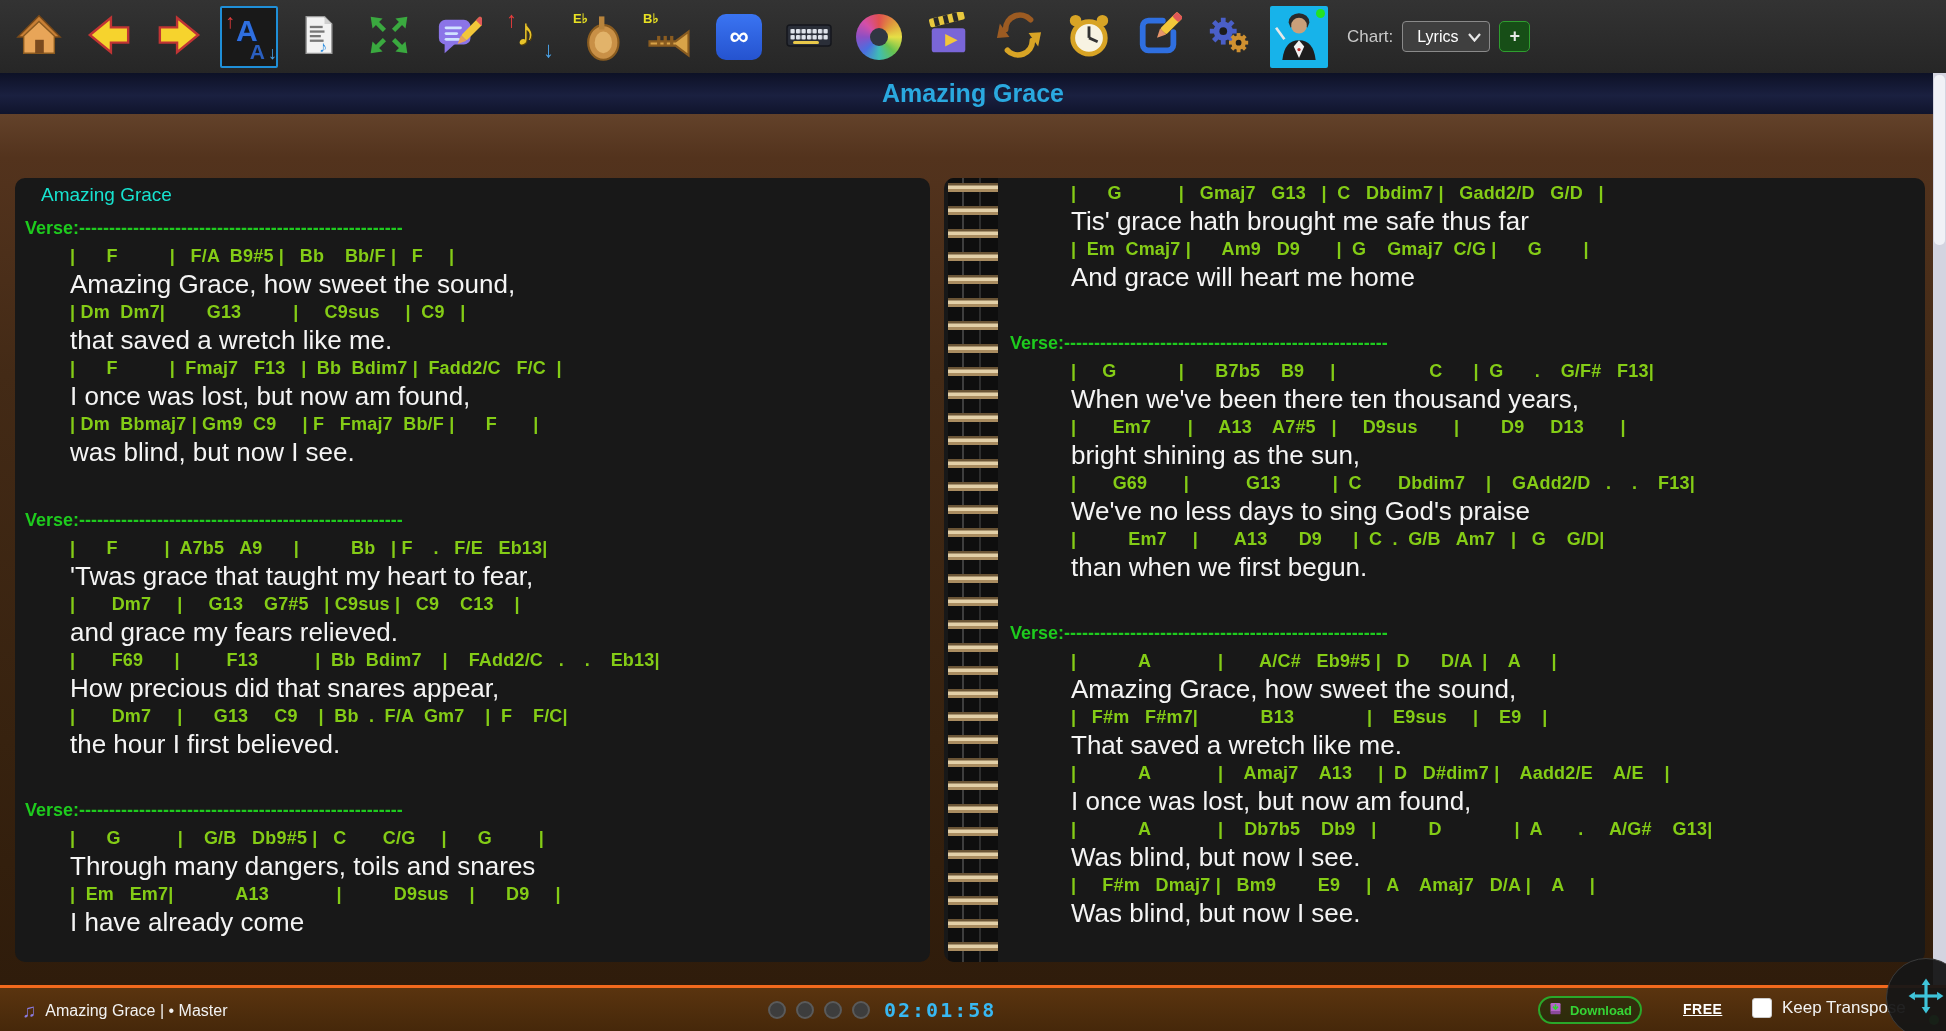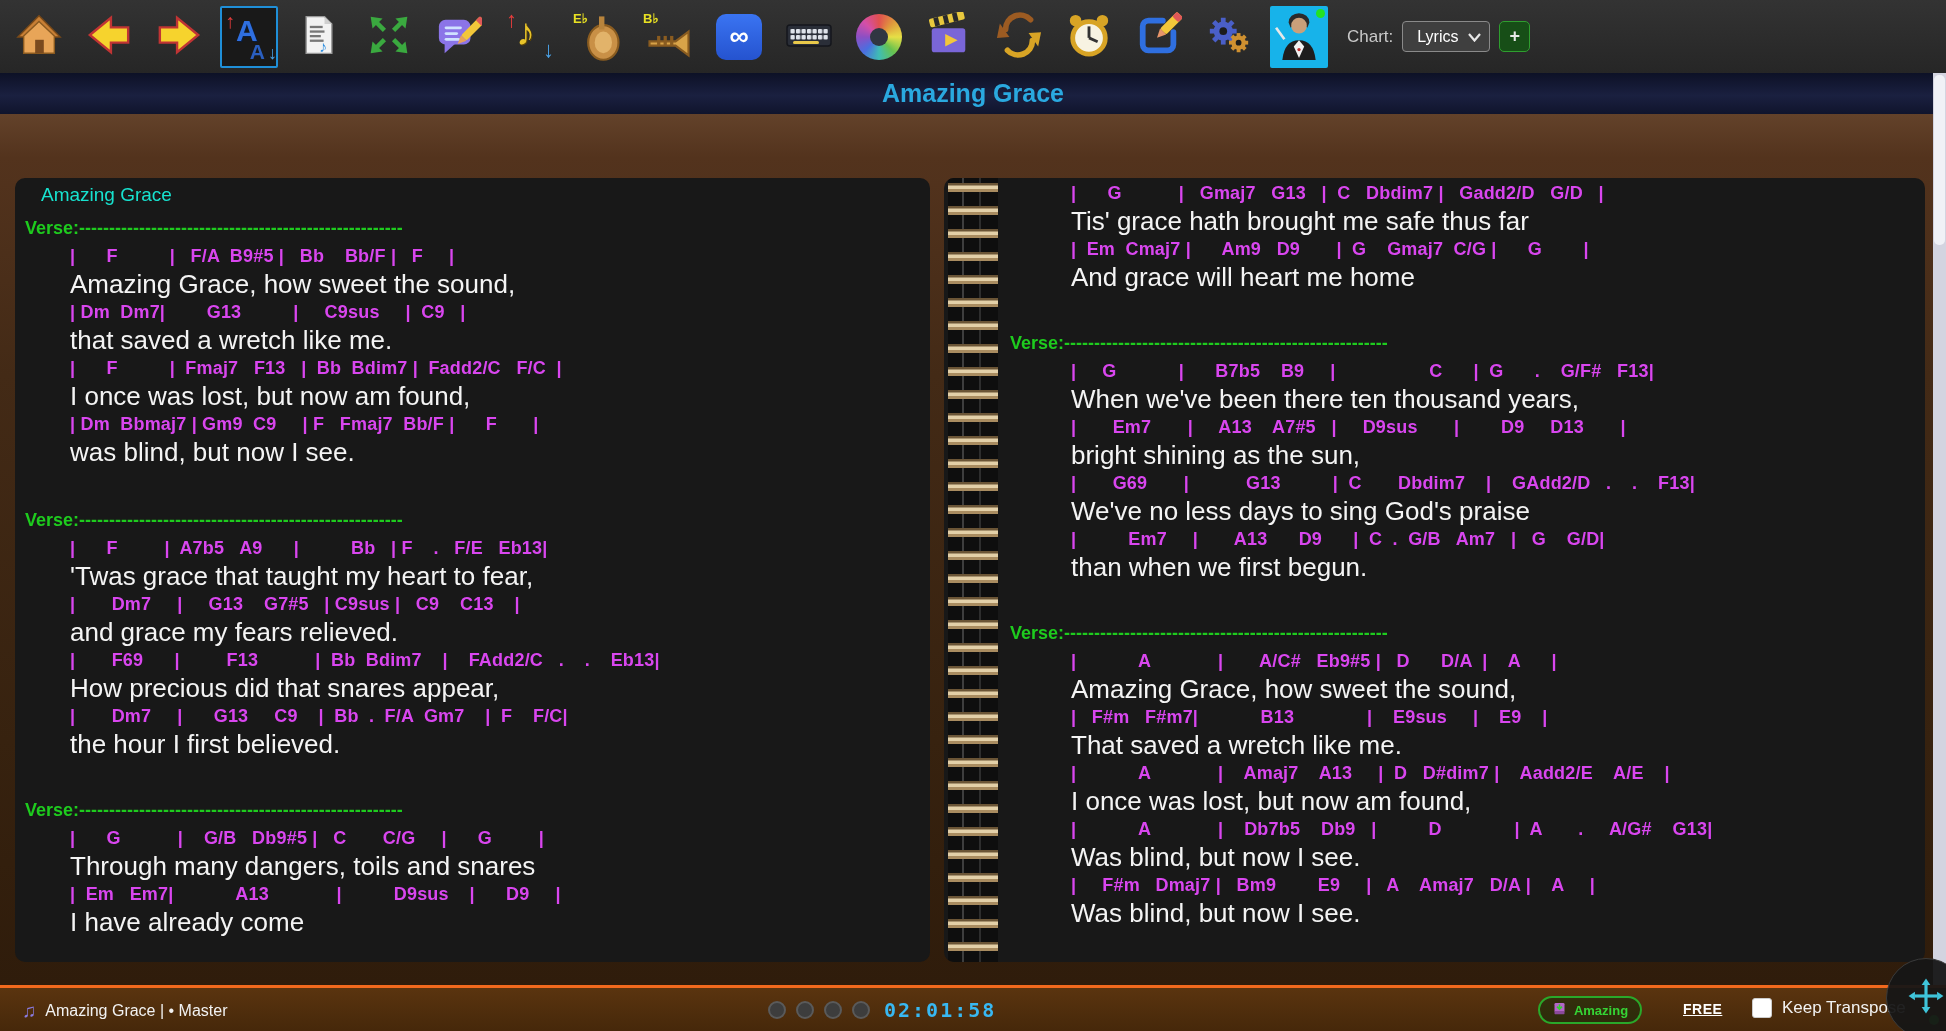--- a/index.html
+++ b/index.html
@@ -63,21 +63,21 @@
   .spiral { position:absolute; left:4px; top:0; width:50px; height:100%;
             background-color:#0e0e0e;
             background-image:
               repeating-linear-gradient(180deg, rgba(0,0,0,0) 0 5px, #6b5536 5px 7px, #e3d0a8 8px 11px, #a98c60 11px 14px, rgba(0,0,0,0) 14px 23px),
               linear-gradient(90deg, transparent 14px, rgba(255,255,255,.20) 14px, rgba(255,255,255,.20) 16px, transparent 16px, transparent 31px, rgba(255,255,255,.13) 31px, rgba(255,255,255,.13) 33px, transparent 33px); }
   .right-content { position:absolute; left:66px; top:1px; right:8px; }
 
   .song-title { color:#17e2cf; font-size:19px; line-height:28px; padding-left:16px; white-space:pre; }
   .verse-header { color:#1ecb1e; font-size:18px; font-weight:600; line-height:28px; white-space:pre; }
   .line { line-height:28px; white-space:pre; }
-  .chord { color:#d946ef; font-size:18px; font-weight:600; letter-spacing:.2px; padding-left:45px; }
+  .chord { color:#84cc16; font-size:18px; font-weight:600; letter-spacing:.2px; padding-left:45px; }
   .lyric { color:#f4f4f4; font-size:26px; padding-left:45px; }
   .right-content .chord, .right-content .lyric { padding-left:61px; }
   .vsec { margin-top:38px; }
   .vsec.first-left { margin-top:5px; }
   .vsec.first-right { margin-top:0; }
   .vsec.m40 { margin-top:40px; }
 
   
   .scrollbar { position:absolute; right:0; top:73px; width:13px; height:912px; background:#d3d4e0; }
   .scroll-thumb { position:absolute; top:2px; left:1px; width:11px; height:170px; border-radius:5px;
@@ -460,21 +460,21 @@
   <span class="timer">02:01:58</span>
 
   <button class="download-btn">
     <span>
       <svg viewBox="0 0 24 24" width="15" height="15">
         <rect x="4" y="3" width="16" height="15" rx="2" fill="#b565c8"></rect>
         <path d="M12 5 v7 M8 9 l4 4 4 -4" stroke="#2fd32f" stroke-width="2.5" fill="none"></path>
         <rect x="4" y="16" width="16" height="5" rx="1" fill="#8a4a9a"></rect>
       </svg>
     </span>
-    <span>Amazing</span>
+    <span>Download</span>
   </button>
 
   <span class="free-label">FREE</span>
 
   <label class="keep-group">
     <input type="checkbox" style="">
     <span>Keep Transpose</span>
   </label>
 
   <span class="green-dot"></span>

